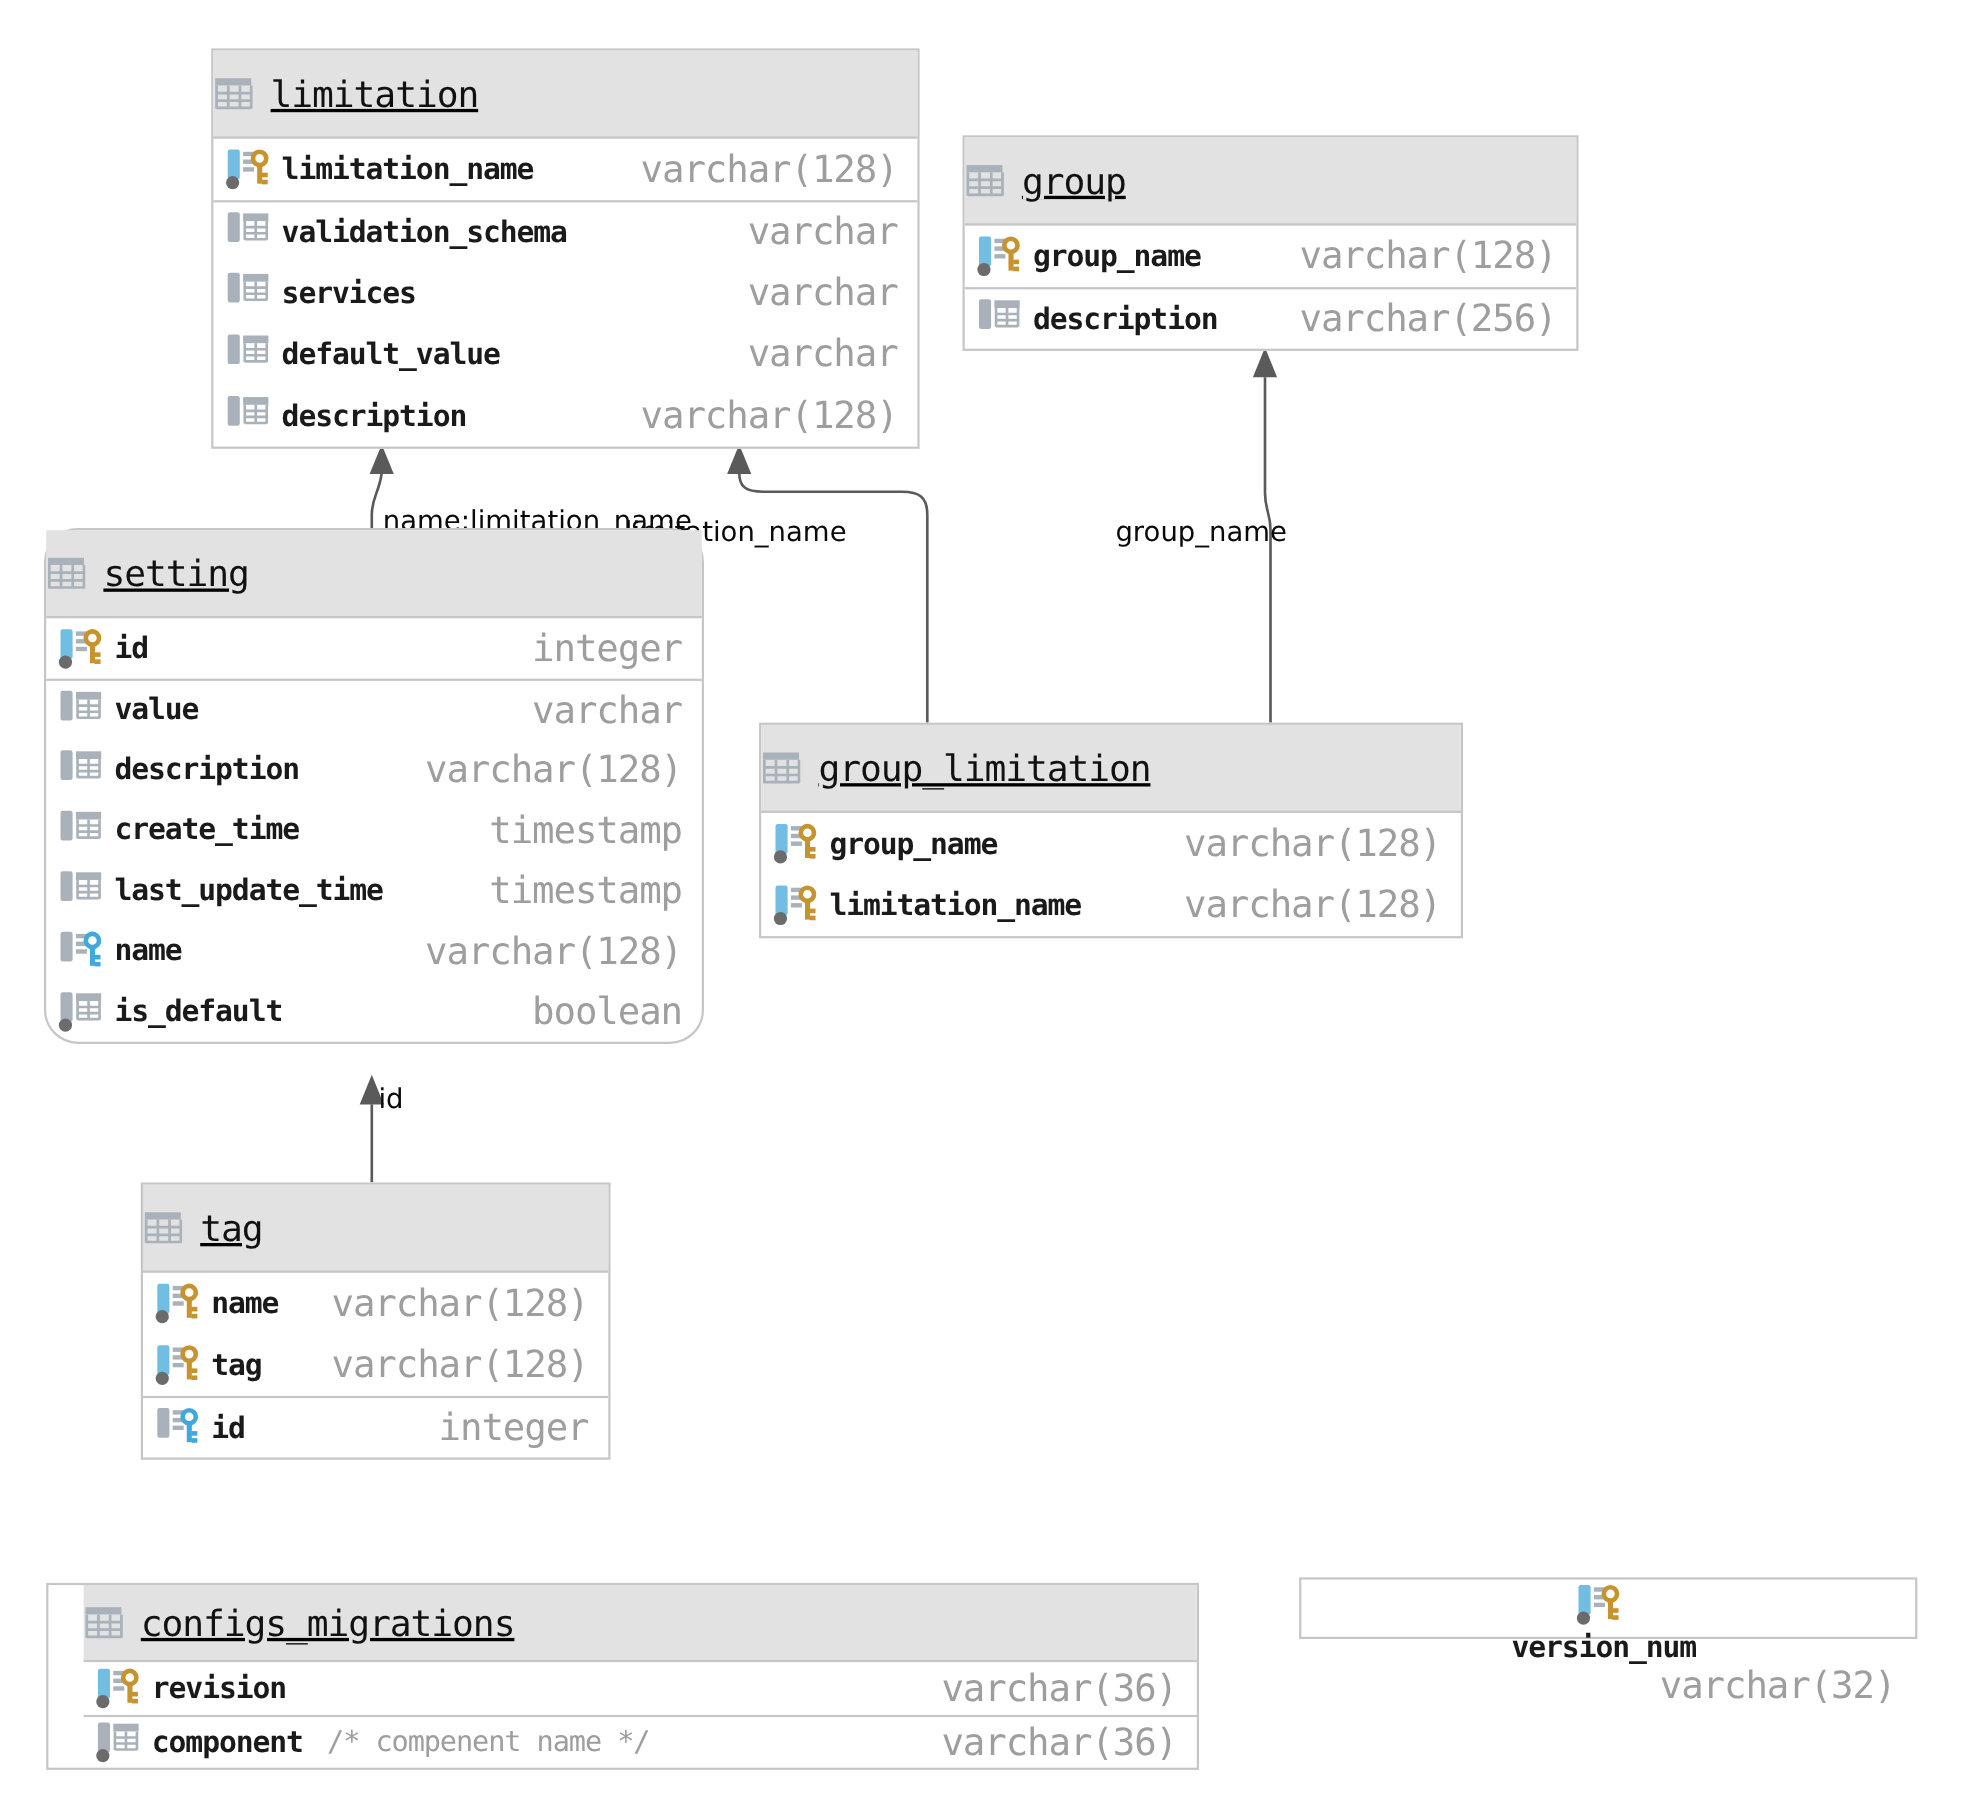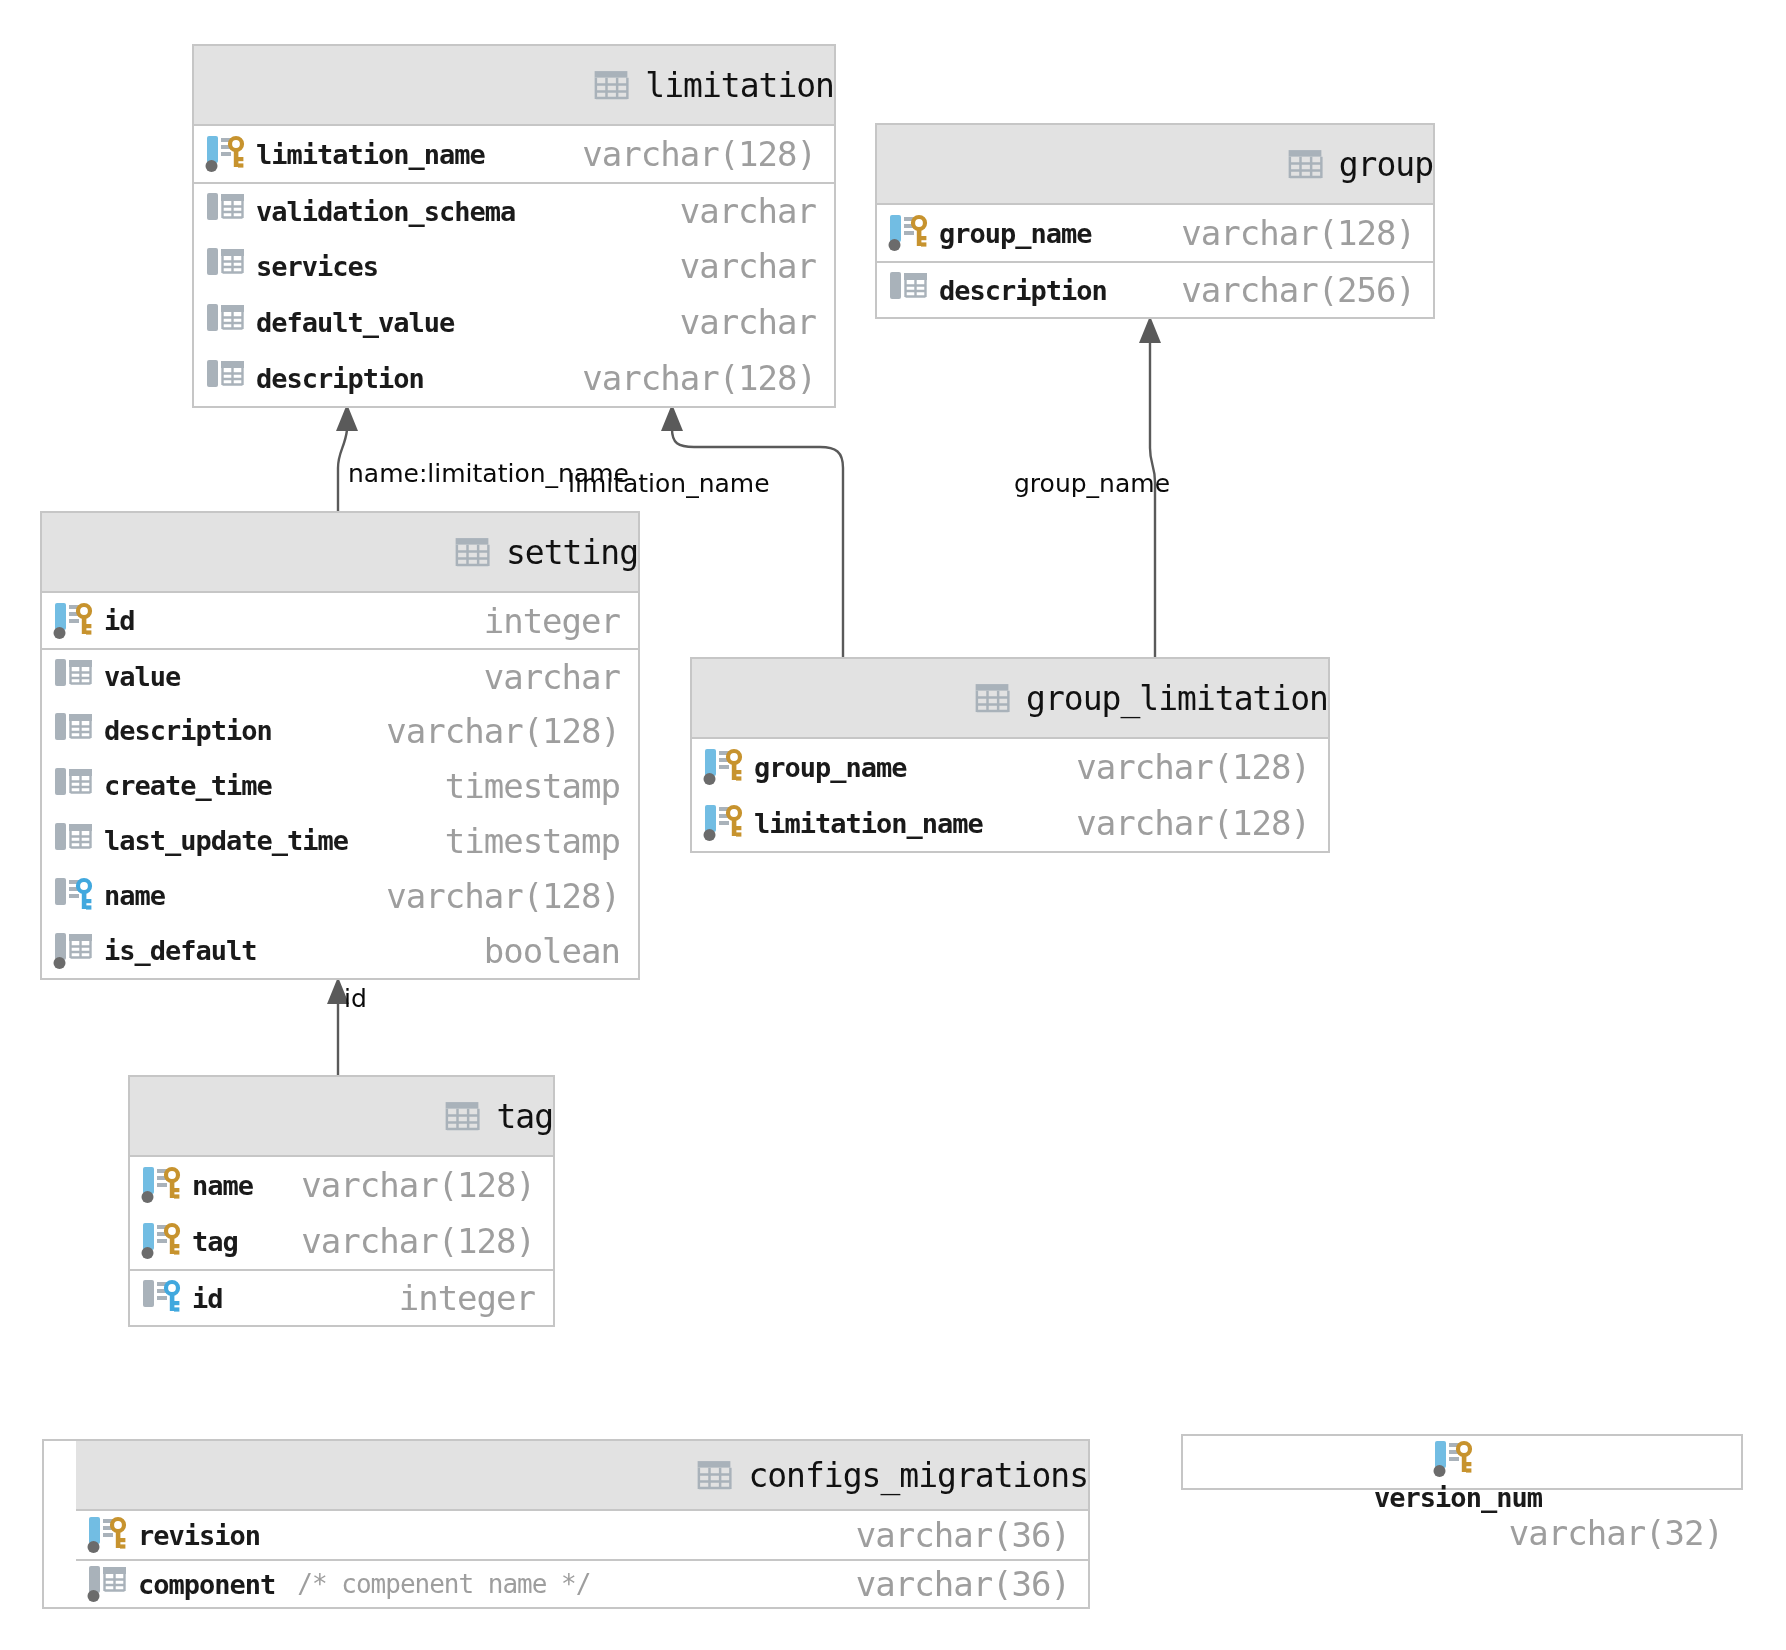--- a/index.html
+++ b/index.html
@@ -1,22 +1,22 @@
 <!DOCTYPE html>
 <html><head>
 <meta charset="utf-8">
 <style>
   html,body{margin:0;padding:0;background:#ffffff;}
   #canvas{position:relative;width:1786px;height:1650px;background:#ffffff;overflow:hidden;
           font-family:"DejaVu Sans Mono", monospace;}
   #edges{position:absolute;left:0;top:0;width:1786px;height:1650px;}
   .db-table{position:absolute;box-sizing:border-box;background:#ffffff;
             border:2px solid #c6c6c6;}
-  .db-header{box-sizing:border-box;display:flex;align-items:center;justify-content:flex-end;
-             background:#e2e2e2;border-bottom:2px solid #c6c6c6;gap:16px;}
+  .db-header{box-sizing:border-box;display:flex;align-items:center;justify-content:flex-start;
+             background:#e2e2e2;border-bottom:2px solid #c6c6c6;gap:16px;text-decoration:underline;}
   .db-title{font-size:33px;color:#111111;letter-spacing:-1px;white-space:nowrap;}
   .db-rows{display:block;}
   .db-row{display:flex;align-items:center;box-sizing:border-box;padding:0 18px 0 10px;}
   .db-row.sect-start{border-top:2px solid #c6c6c6;}
   .col-icon{flex:0 0 auto;margin-right:8px;}
   .col-name{font-size:27px;font-weight:700;color:#1a1a1a;white-space:nowrap;letter-spacing:-1px;}
   .col-comment{font-size:26px;color:#9e9e9e;white-space:nowrap;overflow:hidden;
                margin-left:22px;letter-spacing:-1px;flex:0 1 auto;}
   .col-type{font-size:34px;color:#9e9e9e;margin-left:auto;white-space:nowrap;
             letter-spacing:-1px;padding-left:14px;}
@@ -143,21 +143,21 @@
             <span class="col-icon"><svg width="44" height="42" viewBox="0 0 44 42">
                 <rect x="3" y="5" width="11" height="27" rx="2" fill="#a9b2ba"></rect>
                 <rect x="17" y="6" width="23" height="7" fill="#a9b2ba"></rect>
   <path d="M18.5 13 V30 M28.5 13 V30 M38.5 13 V30 M18.5 18.5 H38.5 M18.5 24 H38.5 M18.5 29.5 H38.5" stroke="#a9b2ba" stroke-width="2.4" fill="none"></path>
               </svg></span>
             <span class="col-name">description</span>
             <span class="col-type">varchar(256)</span>
           </div>
         </div>
       </div>
-      <div class="db-table" style="left: 40px; top: 511px; width: 600px;">
+      <div class="db-table" style="left: 40px; top: 480px; width: 600px; border-radius: 31px;">
         <div class="db-header" style="height: 80px;">
           <svg width="36" height="32" viewBox="0 0 44 38">
   <rect x="2" y="2" width="40" height="8" fill="#a9b2ba"></rect>
   <path d="M3.5 10 V36 M16.5 10 V36 M29.5 10 V36 M42 10 V36 M3.5 35 H42 M3.5 18.5 H42 M3.5 27 H42" stroke="#a9b2ba" stroke-width="3" fill="none"></path>
           </svg>
           <span class="db-title">setting</span>
         </div>
         <div class="db-rows">
           <div class="db-row" style="height: 55px;">
             <span class="col-icon"><svg width="44" height="42" viewBox="0 0 44 42">

